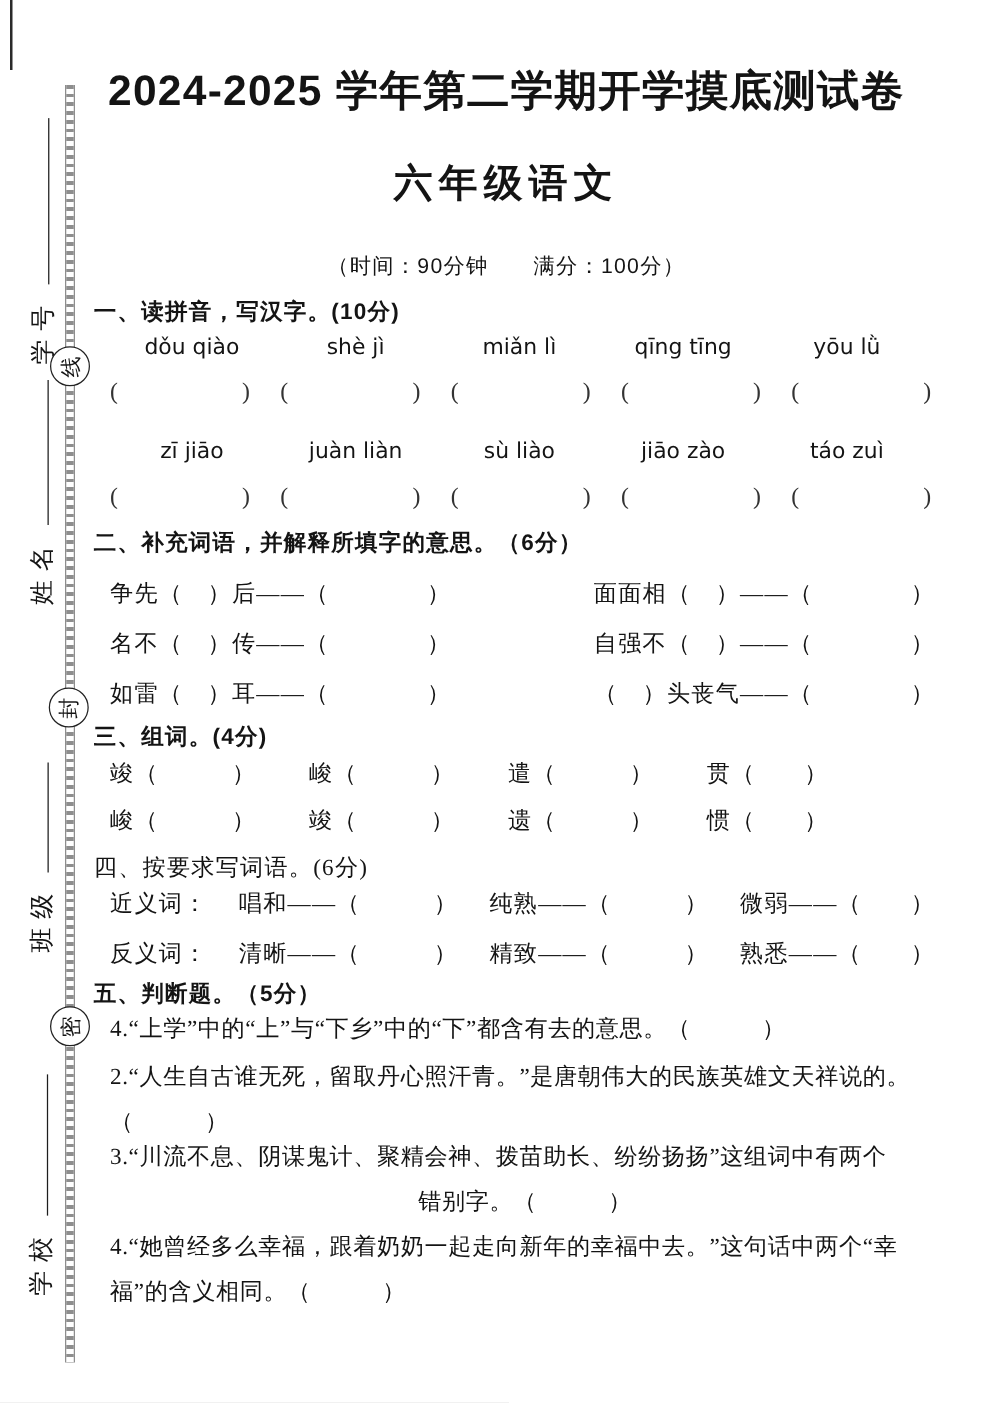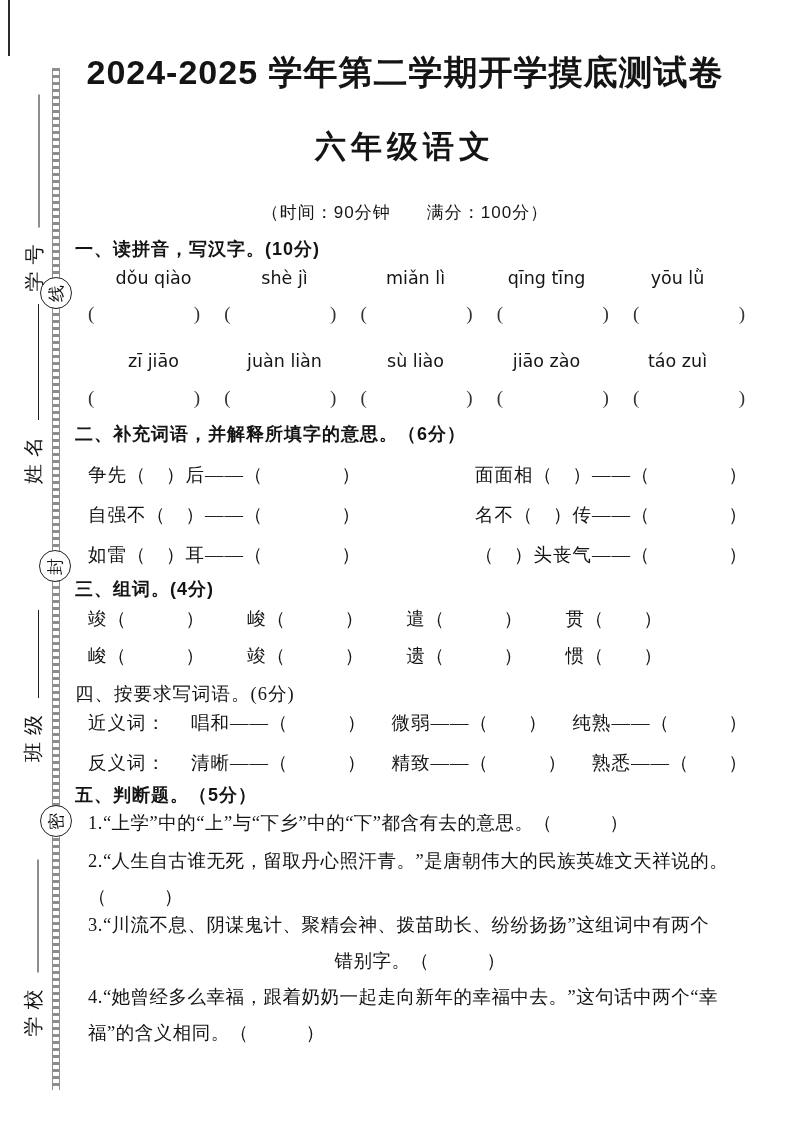--- a/index.html
+++ b/index.html
@@ -157,22 +157,22 @@
         <span>)</span>
       </span>
   </div>
 
   <div class="abs h-sec hei" style="top:422px;">二、补充词语，并解释所填字的意思。（6分）</div>
   <div class="abs row s2row krow kai" style="top:462px;">
     <span>争先（　）后——（　　　　）</span>
     <span>面面相（　）——（　　　　）</span>
   </div>
   <div class="abs row s2row krow kai" style="top:502px;">
+    <span>名不（　）传——（　　　　）</span>
     <span>自强不（　）——（　　　　）</span>
-    <span>名不（　）传——（　　　　）</span>
   </div>
   <div class="abs row s2row krow kai" style="top:542px;">
     <span>如雷（　）耳——（　　　　）</span>
     <span>（　）头丧气——（　　　　）</span>
   </div>
 
   <div class="abs h-sec hei" style="top:577px;">三、组词。(4分)</div>
   <div class="abs row s3row krow kai" style="top:606px;">
     <span>竣（　　　）</span>
     <span>峻（　　　）</span>
@@ -183,32 +183,32 @@
     <span>峻（　　　）</span>
     <span>竣（　　　）</span>
     <span>遗（　　　）</span>
     <span>惯（　　）</span>
   </div>
 
   <div class="abs h-sec kai" style="top:681px;font-size:18.5px;">四、按要求写词语。(6分)</div>
   <div class="abs row s4row krow kai" style="top:710px;">
     <span>近义词：</span>
     <span>唱和——（　　　）</span>
+    <span>纯熟——（　　　）</span>
     <span>微弱——（　　）</span>
-    <span>纯熟——（　　　）</span>
   </div>
   <div class="abs row s4row krow kai" style="top:750px;">
     <span>反义词：</span>
     <span>清晰——（　　　）</span>
     <span>精致——（　　　）</span>
     <span>熟悉——（　　）</span>
   </div>
 
   <div class="abs h-sec hei" style="top:783px;">五、判断题。（5分）</div>
-  <div class="abs s5line kai" style="top:810px;">1.“上学”中的“上”与“下乡”中的“下”都含有去的意思。（　　　）</div>
+  <div class="abs s5line kai" style="top:810px;">4.“上学”中的“上”与“下乡”中的“下”都含有去的意思。（　　　）</div>
   <div class="abs s5line kai" style="top:848px;">2.“人生自古谁无死，留取丹心照汗青。”是唐朝伟大的民族英雄文天祥说的。</div>
   <div class="abs s5line kai" style="top:884px;">（　　　）</div>
   <div class="abs s5line kai" style="top:912px;">3.“川流不息、阴谋鬼计、聚精会神、拨苗助长、纷纷扬扬”这组词中有两个</div>
   <div class="abs s5line kai" style="top:948px;text-align:center;">错别字。（　　　）</div>
   <div class="abs s5line kai" style="top:984px;">4.“她曾经多么幸福，跟着奶奶一起走向新年的幸福中去。”这句话中两个“幸</div>
   <div class="abs s5line kai" style="top:1020px;">福”的含义相同。（　　　）</div>
 
 </div>
 
 </body></html>

